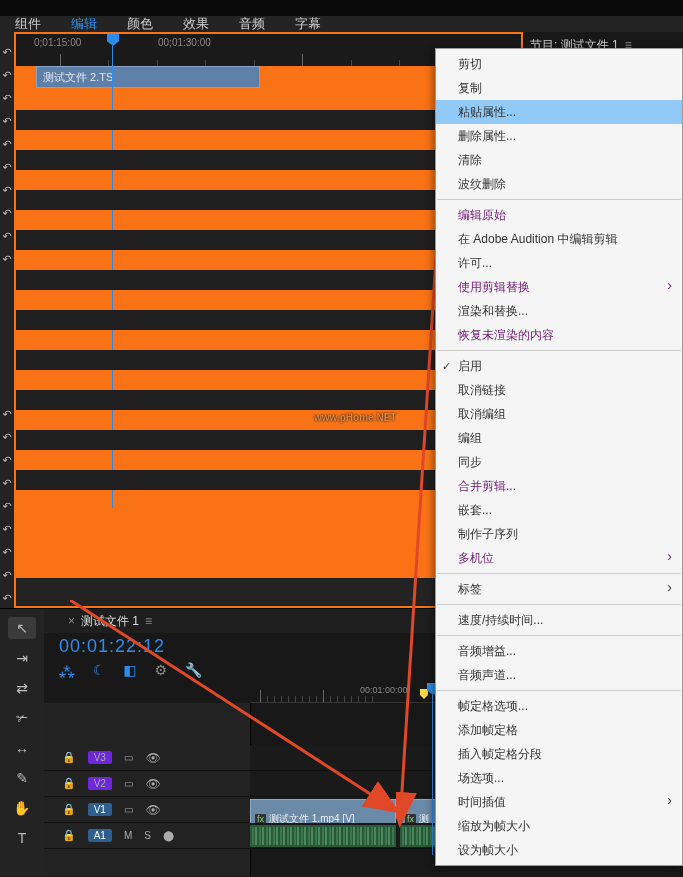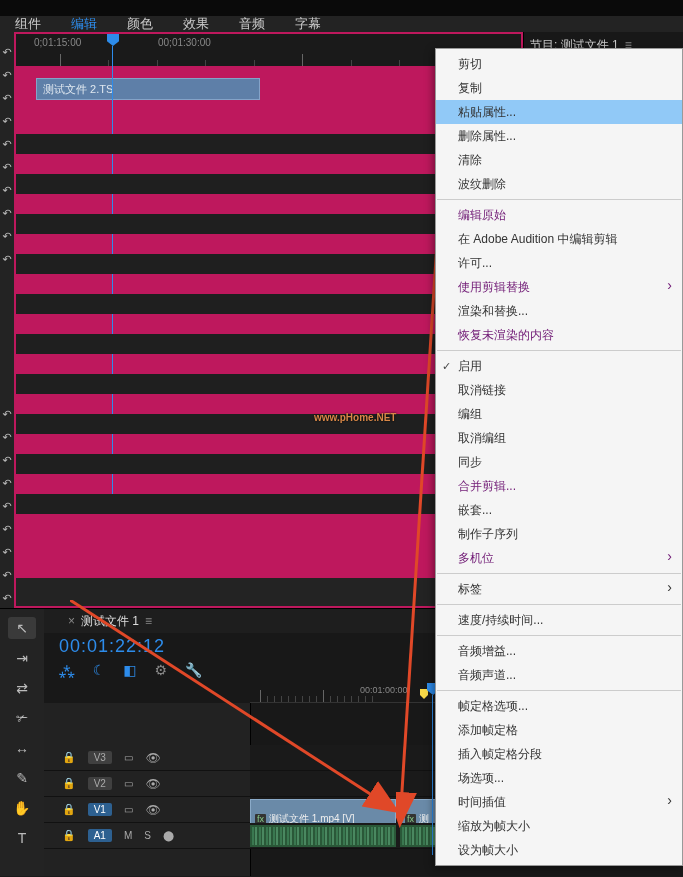--- a/index.html
+++ b/index.html
@@ -2,21 +2,21 @@
 <html><head>
 <meta charset="utf-8">
 <style>
 * { margin:0; padding:0; box-sizing:border-box; font-family:"Microsoft YaHei",sans-serif; user-select:none; }
 body { background:#1a1a1a; width:683px; height:877px; overflow:hidden; position:relative; }
 .top-nav { height:32px; background:#232323; display:flex; align-items:center; padding-left:15px; gap:30px; font-size:13px; color:#ccc; border-top:16px solid #0a0a0a;}
 .top-nav span.active { color:#2d8ceb; }
 .main { display:flex; height:576px; }
 .left-col { width:14px; background:#232323; display:flex; flex-direction:column; align-items:center; gap:3px; padding-top:10px; }
 .undo-icon { color:#bbb; font-size:11px; display:flex; align-items:center; justify-content:center; height:20px; }
-.src-panel { flex:1; background:#be185d; padding:2px; display:flex; flex-direction:column;gap:12px; }
+.src-panel { flex:1; background:#f97316; padding:2px; display:flex; flex-direction:column; }
 .src-ruler { height:32px; background:#1a1a1a; position:relative; font-size:10px; color:#888; }
 .ruler-txt { position:absolute; top:3px; }
 .ruler-ticks { position:absolute; bottom:0; left:0; right:0; height:12px; display:flex; }
 .tick-major { border-left:1px solid #666; height:12px; }
 .tick-minor { border-left:1px solid #444; height:6px; margin-top:6px; }
 .playhead-src { position:absolute; top:0; bottom:0; left:91px; width:12px; }
 .playhead-src .head { width:12px; height:12px; background:#2d8ceb; clip-path:polygon(0 0,100% 0,100% 60%,50% 100%,0 60%); }
 .playhead-src .line { width:1px; background:#2d8ceb; margin-left:5px; height:462px; }
 .src-clip { height:22px; background:#5e7fa8; border:1px solid #84a3c8; font-size:11px; color:#e0e8f0; padding:3px 6px; width:224px; margin-left:20px; }
 .src-tracks { flex:1; position:relative; }
@@ -51,21 +51,21 @@
 .tl-ruler-txt { position:absolute; top:2px; }
 .tl-playhead { position:absolute; top:0; left:177px; width:12px; z-index:5;}
 .tl-playhead .head { width:12px; height:12px; background:#2d8ceb; clip-path:polygon(0 0,100% 0,100% 60%,50% 100%,0 60%);}
 .tl-playhead .line { width:1px; height:160px; background:#2d8ceb; margin-left:5px;}
 .tl-marker { position:absolute; top:6px; left:170px; width:8px; height:10px; background:#f8d848; clip-path:polygon(0 0,100% 0,100% 60%,50% 100%,0 60%);}
 .tl-tracks { flex:1; position:relative; margin-top:42px; }
 .tl-tracks::before { content:''; position:absolute; left:0; top:-42px; width:206px; bottom:0; background:#222; border-right:1px solid #000; }
 .track { height:26px; display:flex; align-items:center; position:relative; border-bottom:1px solid #111; }
 .track-head { width:206px; height:100%; display:flex; align-items:center; padding-left:18px; gap:12px; font-size:10px; color:#aaa; position:relative; z-index:2;}
 .track-head .lock { font-size:11px;}
-.track-head .lbl { background:#404040; padding:1px 6px; border-radius:2px; font-size:10px; }
+.track-head .lbl { background:#6d28d9; padding:1px 6px; border-radius:2px; font-size:10px; }
 .track-head .lbl.on { background:#2d6090; color:#fff; }
 .track-head .eye { font-size:12px; }
 .track-body { flex:1; height:100%; position:relative; background:#1a1a1a; }
 .clip-v { position:absolute; left:0; top:2px; height:22px; background:#6a8aa8; border:1px solid #8aaac8; font-size:10px; color:#eee; padding:19px 4px; display:flex; align-items:center;}
 .clip-v .fx { background:#333; color:#8c8; font-size:9px; padding:0 2px; margin-right:3px; border-radius:1px;}
 .clip-a { position:absolute; left:0; top:2px; height:22px; background:#2a5838; }
 .clip-a-wave { position:absolute; inset:2px; background:repeating-linear-gradient(90deg,#3a7850 0 2px,#2a5838 2px 3px,#4a8860 3px 5px,#2a5838 5px 7px);}
 
 .ctx-menu { position:absolute; right:0; top:48px; width:248px; background:#f5f5f5; border:1px solid #999; box-shadow:-2px 2px 8px rgba(0,0,0,.4); font-size:12px; color:#333; padding:3px 0; z-index:100; }
 .ctx-item { padding:4px 22px; line-height:16px; position:relative;}
@@ -304,22 +304,22 @@
     <div class="ctx-sep"></div>
     <div class="ctx-item dis"><span>编辑原始</span></div>
     <div class="ctx-item"><span>在 Adobe Audition 中编辑剪辑</span></div>
     <div class="ctx-item"><span>许可...</span></div>
     <div class="ctx-item dis sub"><span>使用剪辑替换</span></div>
     <div class="ctx-item"><span>渲染和替换...</span></div>
     <div class="ctx-item dis"><span>恢复未渲染的内容</span></div>
     <div class="ctx-sep"></div>
     <div class="ctx-item"><span class="ctx-check">✓</span><span>启用</span></div>
     <div class="ctx-item"><span>取消链接</span></div>
+    <div class="ctx-item"><span>取消编组</span></div>
     <div class="ctx-item"><span>编组</span></div>
-    <div class="ctx-item"><span>取消编组</span></div>
     <div class="ctx-item"><span>同步</span></div>
     <div class="ctx-item dis"><span>合并剪辑...</span></div>
     <div class="ctx-item"><span>嵌套...</span></div>
     <div class="ctx-item"><span>制作子序列</span></div>
     <div class="ctx-item dis sub"><span>多机位</span></div>
     <div class="ctx-sep"></div>
     <div class="ctx-item sub"><span>标签</span></div>
     <div class="ctx-sep"></div>
     <div class="ctx-item"><span>速度/持续时间...</span></div>
     <div class="ctx-sep"></div>

